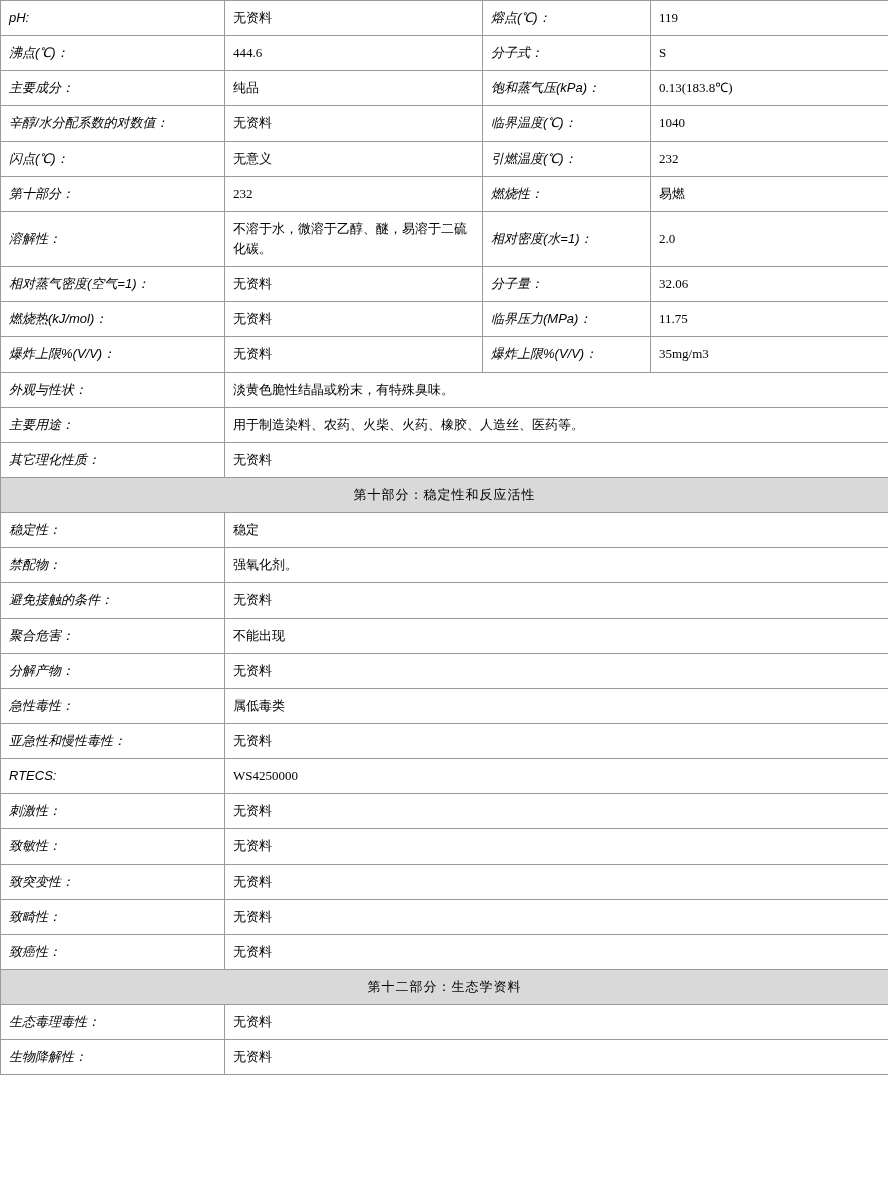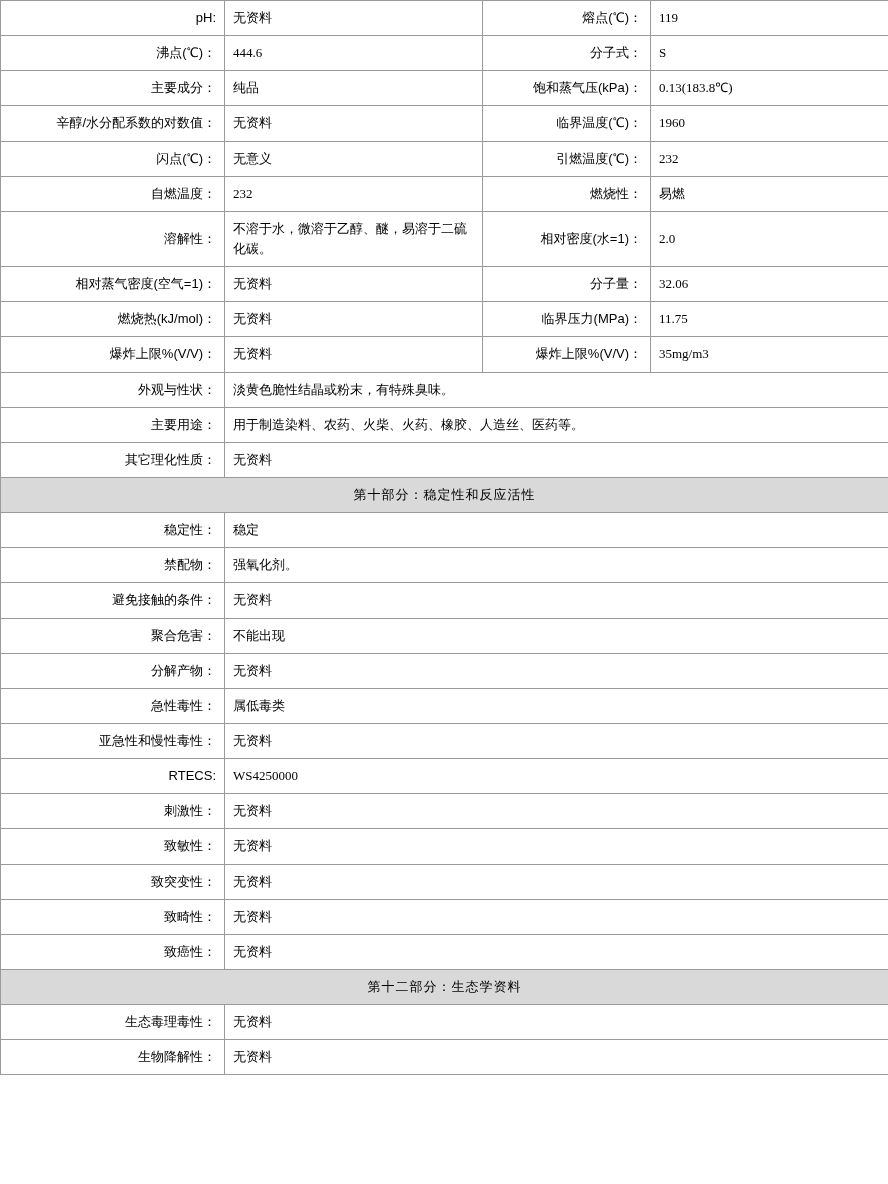--- a/index.html
+++ b/index.html
@@ -20,22 +20,22 @@
   }
   table.msds td {
     border: 1px solid #9a9a9a;
     padding: 7px 8px;
     vertical-align: middle;
     line-height: 1.55;
     font-size: 13px;
     word-break: break-all;
   }
   td.label {
-    text-align: right;
     white-space: nowrap;
+    font-style: italic;
   }
   td.value {
     text-align: left;
     font-family: Liberation Serif, serif;
   }
   td.section {
     text-align: center;
     background: #d9d9d9;
     letter-spacing: 1px;
     margin-left: 16px;
@@ -77,30 +77,30 @@
     <tr>
       <td class="label">主要成分：</td>
       <td class="value">纯品</td>
       <td class="label">饱和蒸气压(kPa)：</td>
       <td class="value">0.13(183.8℃)</td>
     </tr>
     <tr>
       <td class="label">辛醇/水分配系数的对数值：</td>
       <td class="value">无资料</td>
       <td class="label">临界温度(℃)：</td>
-      <td class="value">1960</td>
+      <td class="value">1040</td>
     </tr>
     <tr>
       <td class="label">闪点(℃)：</td>
       <td class="value">无意义</td>
       <td class="label">引燃温度(℃)：</td>
       <td class="value">232</td>
     </tr>
     <tr>
-      <td class="label">自燃温度：</td>
+      <td class="label">第十部分：</td>
       <td class="value">232</td>
       <td class="label">燃烧性：</td>
       <td class="value">易燃</td>
     </tr>
     <tr>
       <td class="label">溶解性：</td>
       <td class="value wrapvalue">不溶于水，微溶于乙醇、醚，易溶于二硫化碳。</td>
       <td class="label">相对密度(水=1)：</td>
       <td class="value">2.0</td>
     </tr>

